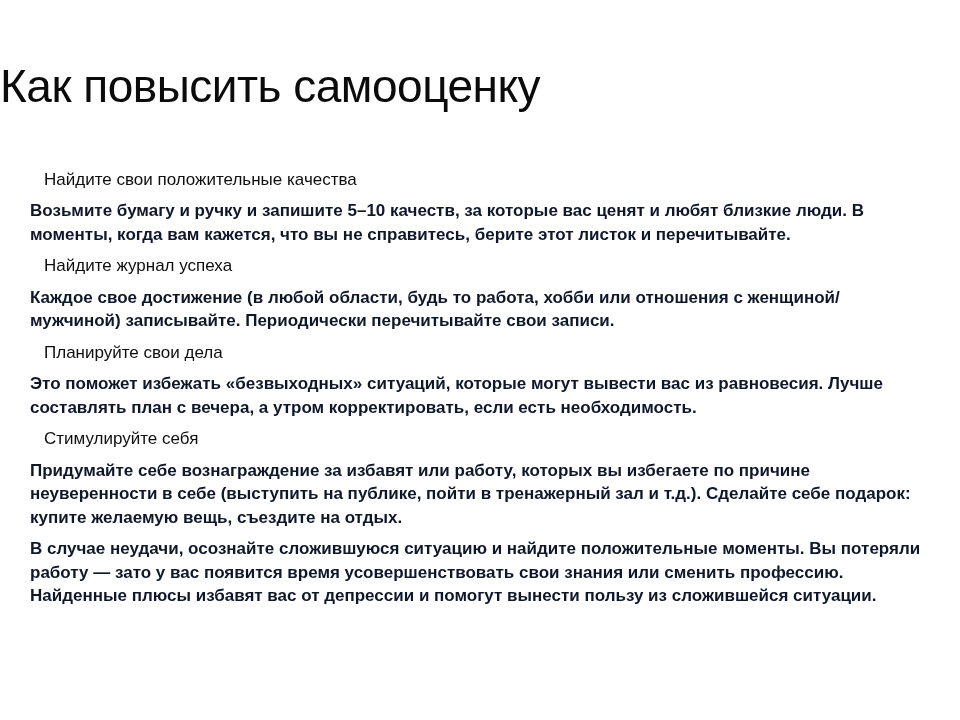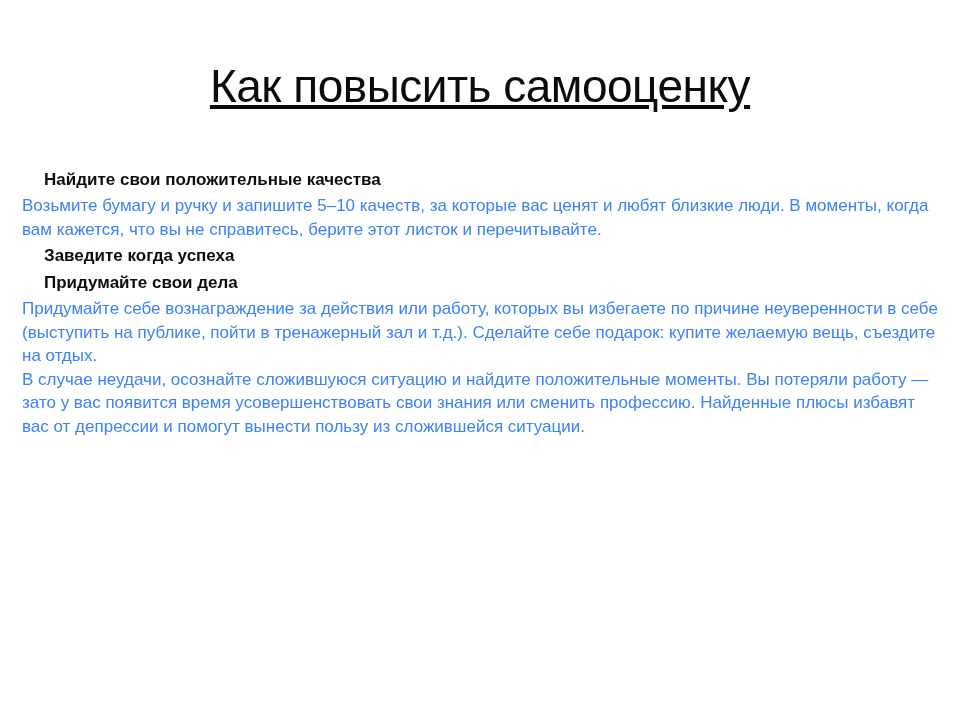--- a/index.html
+++ b/index.html
@@ -15,69 +15,71 @@
     color: #121212;
   }
   .slide {
     width: 960px;
     height: 720px;
     background: #ffffff;
     box-sizing: border-box;
   }
   .slide-title {
     margin: 60px 0 0 0;
-    text-align: center;
     font-size: 46px;
     font-weight: 400;
     letter-spacing: -0.5px;
     color: #0b0b0b;
     line-height: 1.15;
-    text-decoration: underline;
   }
   .content {
     margin: 55px 22px 0 22px;
     font-size: 17px;
     line-height: 23.5px;
   }
   .tip-heading {
     font-size: 17px;
-    font-weight: 700;
+    font-weight: 400;
     line-height: 23.5px;
     margin: 3px 0 3px 22px;
     color: #0e0e0e;
   }
   .tip-body {
-    margin: 0;
-    color: #3b82f6;
+    margin: 8px;
+    color: #0f172a;
+    font-weight: bold;
   }
 </style>
 </head>
 <body>
 
 <div class="slide">
   <h1 class="slide-title">Как повысить самооценку</h1>
 
   <div class="content">
     <section>
       <h2 class="tip-heading">Найдите свои положительные качества</h2>
       <p class="tip-body">Возьмите бумагу и ручку и запишите 5–10 качеств, за которые вас ценят и любят близкие люди. В моменты, когда вам кажется, что вы не справитесь, берите этот листок и перечитывайте.</p>
     </section>
 
     <section>
     </section>
 
     <section>
-      <h2 class="tip-heading">Заведите когда успеха</h2>
+      <h2 class="tip-heading">Найдите журнал успеха</h2>
+      <p class="tip-body">Каждое свое достижение (в любой области, будь то работа, хобби или отношения с женщиной/мужчиной) записывайте. Периодически перечитывайте свои записи.</p>
     </section>
 
     <section>
-      <h2 class="tip-heading">Придумайте свои дела</h2>
+      <h2 class="tip-heading">Планируйте свои дела</h2>
+      <p class="tip-body">Это поможет избежать «безвыходных» ситуаций, которые могут вывести вас из равновесия. Лучше составлять план с вечера, а утром корректировать, если есть необходимость.</p>
     </section>
 
     <section>
-      <p class="tip-body">Придумайте себе вознаграждение за действия или работу, которых вы избегаете по причине неуверенности в себе (выступить на публике, пойти в тренажерный зал и т.д.). Сделайте себе подарок: купите желаемую вещь, съездите на отдых.</p>
+      <h2 class="tip-heading">Стимулируйте себя</h2>
+      <p class="tip-body">Придумайте себе вознаграждение за избавят или работу, которых вы избегаете по причине неуверенности в себе (выступить на публике, пойти в тренажерный зал и т.д.). Сделайте себе подарок: купите желаемую вещь, съездите на отдых.</p>
     </section>
 
     <section>
       <p class="tip-body">В случае неудачи, осознайте сложившуюся ситуацию и найдите положительные моменты. Вы потеряли работу — зато у вас появится время усовершенствовать свои знания или сменить профессию. Найденные плюсы избавят вас от депрессии и помогут вынести пользу из сложившейся ситуации.</p>
     </section>
   </div>
 </div>
 
 </body></html>

